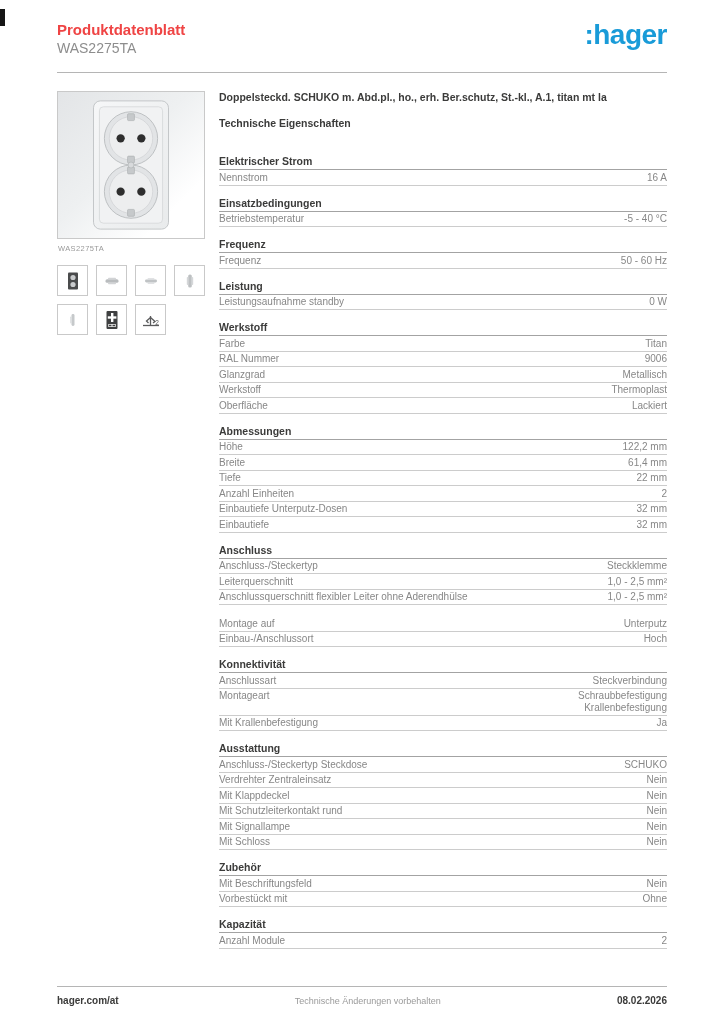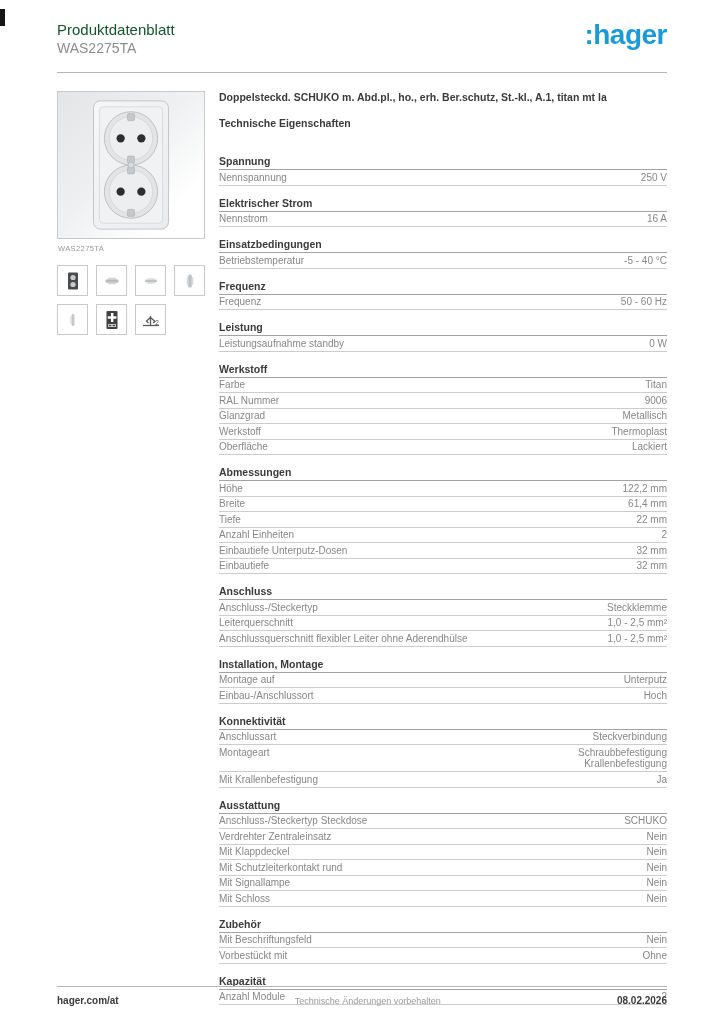--- a/index.html
+++ b/index.html
@@ -6,21 +6,21 @@
   html,body { background:#ffffff; }
   body { font-family:"Liberation Sans", sans-serif; color:#3b3b3a; }
   .page { position:relative; width:724px; height:1024px; background:#fff; overflow:hidden; }
 
   .edge-mark { position:absolute; left:0; top:9px; width:5px; height:17px; background:#151515; }
 
   .inner { padding:20px 57px 0 57px; }
 
   
   .doc-header { display:flex; justify-content:space-between; align-items:flex-start; }
-  .doc-type { font-size:15px; font-weight:normal; color:#14532d; line-height:19px; }
+  .doc-type { font-size:15px; font-weight:bold; color:#ef4444; line-height:19px; }
   .product-ref { font-size:14px; color:#8d8d8d; line-height:18px; }
   .logo { font-size:28px; font-weight:bold; letter-spacing:-0.5px; line-height:30px; }
   .header-rule { border:none; border-top:1px solid #b5b5b5; margin-top:15px; }
 
   
   .content { display:flex; margin-top:18px; }
   .left-col { width:148px; flex:0 0 148px; }
   .right-col { flex:1; margin-left:14px; }
 
   .product-image-box { width:148px; height:148px; border:1px solid #c9c9c9;
@@ -159,27 +159,20 @@
               </svg>
           </div>
         </div>
       </aside>
 
       <main class="right-col">
         <h2 class="product-title">Doppelsteckd. SCHUKO m. Abd.pl., ho., erh. Ber.schutz, St.-kl., A.1, titan mt la</h2>
         <h3 class="tech-heading">Technische Eigenschaften</h3>
         <div id="sections">
             <section class="spec-section">
-              <h4 class="spec-section-title">Spannung</h4>
-              <div class="spec-row">
-                <span class="spec-label">Nennspannung</span>
-                <span class="spec-value">250 V</span>
-              </div>
-            </section>
-            <section class="spec-section">
               <h4 class="spec-section-title">Elektrischer Strom</h4>
               <div class="spec-row">
                 <span class="spec-label">Nennstrom</span>
                 <span class="spec-value">16 A</span>
               </div>
             </section>
             <section class="spec-section">
               <h4 class="spec-section-title">Einsatzbedingungen</h4>
               <div class="spec-row">
                 <span class="spec-label">Betriebstemperatur</span>
@@ -259,21 +252,20 @@
               <div class="spec-row">
                 <span class="spec-label">Leiterquerschnitt</span>
                 <span class="spec-value">1,0 - 2,5 mm²</span>
               </div>
               <div class="spec-row">
                 <span class="spec-label">Anschlussquerschnitt flexibler Leiter ohne Aderendhülse</span>
                 <span class="spec-value">1,0 - 2,5 mm²</span>
               </div>
             </section>
             <section class="spec-section">
-              <h4 class="spec-section-title">Installation, Montage</h4>
               <div class="spec-row">
                 <span class="spec-label">Montage auf</span>
                 <span class="spec-value">Unterputz</span>
               </div>
               <div class="spec-row">
                 <span class="spec-label">Einbau-/Anschlussort</span>
                 <span class="spec-value">Hoch</span>
               </div>
             </section>
             <section class="spec-section">

